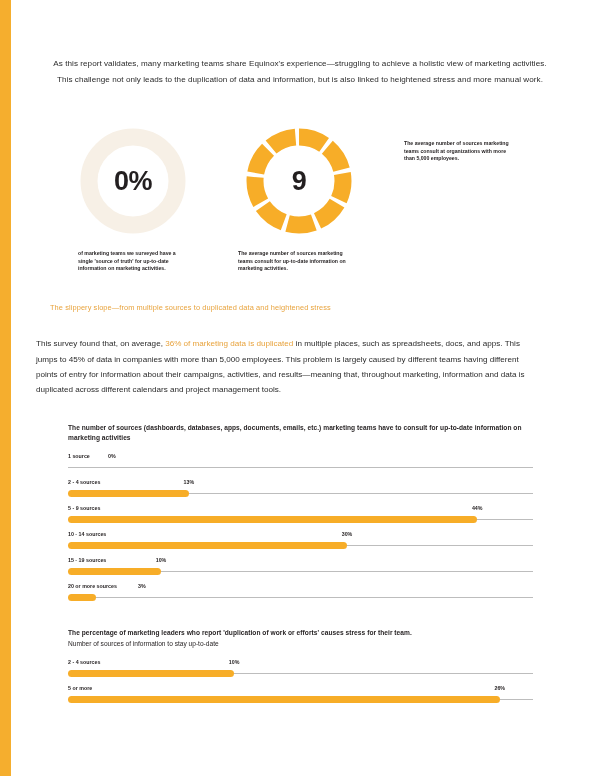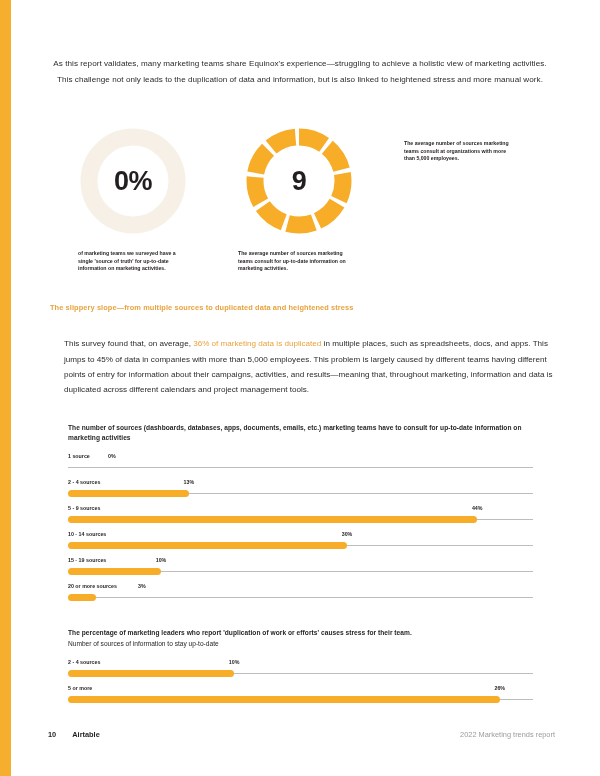--- a/index.html
+++ b/index.html
@@ -94,29 +94,29 @@
   .stat:nth-child(2) .stat-caption { margin-left: 22px; }
   .stat:nth-child(3) .stat-caption { margin-left: 22px; }
 
   
   .subhead {
     position: absolute;
     left: 50px;
     top: 303px;
     width: 500px;
     font-size: 7.4px;
-    font-weight: bold;
+    font-weight: normal;
     color: #e8a33d;
     letter-spacing: 0.1px;
   }
 
   
   .body-para {
     position: absolute;
-    left: 64px;
+    left: 36px;
     top: 328px;
     width: 505px;
     font-size: 8.1px;
     line-height: 15.4px;
     color: #2b2b2b;
   }
   .hl { color: #e8a33d; }
 
   
   .chart-block {
@@ -337,21 +337,14 @@
             <span class="bar-cat">5 or more</span>
             <span class="bar-val" style="left: 92.8571%;">26%</span>
           </div>
           <div class="bar-track">
             <div class="bar-fill" style="width: 92.8571%; background: rgb(247, 173, 40);"></div>
           </div>
         </div>
       </div>
   </div>
 
-  <div class="footer">
-    <div class="footer-left">
-      <span>10</span>
-      <span>Airtable</span>
-    </div>
-    <div class="footer-right">2022 Marketing trends report</div>
-  </div>
 
 </div>
 
 </body></html>

